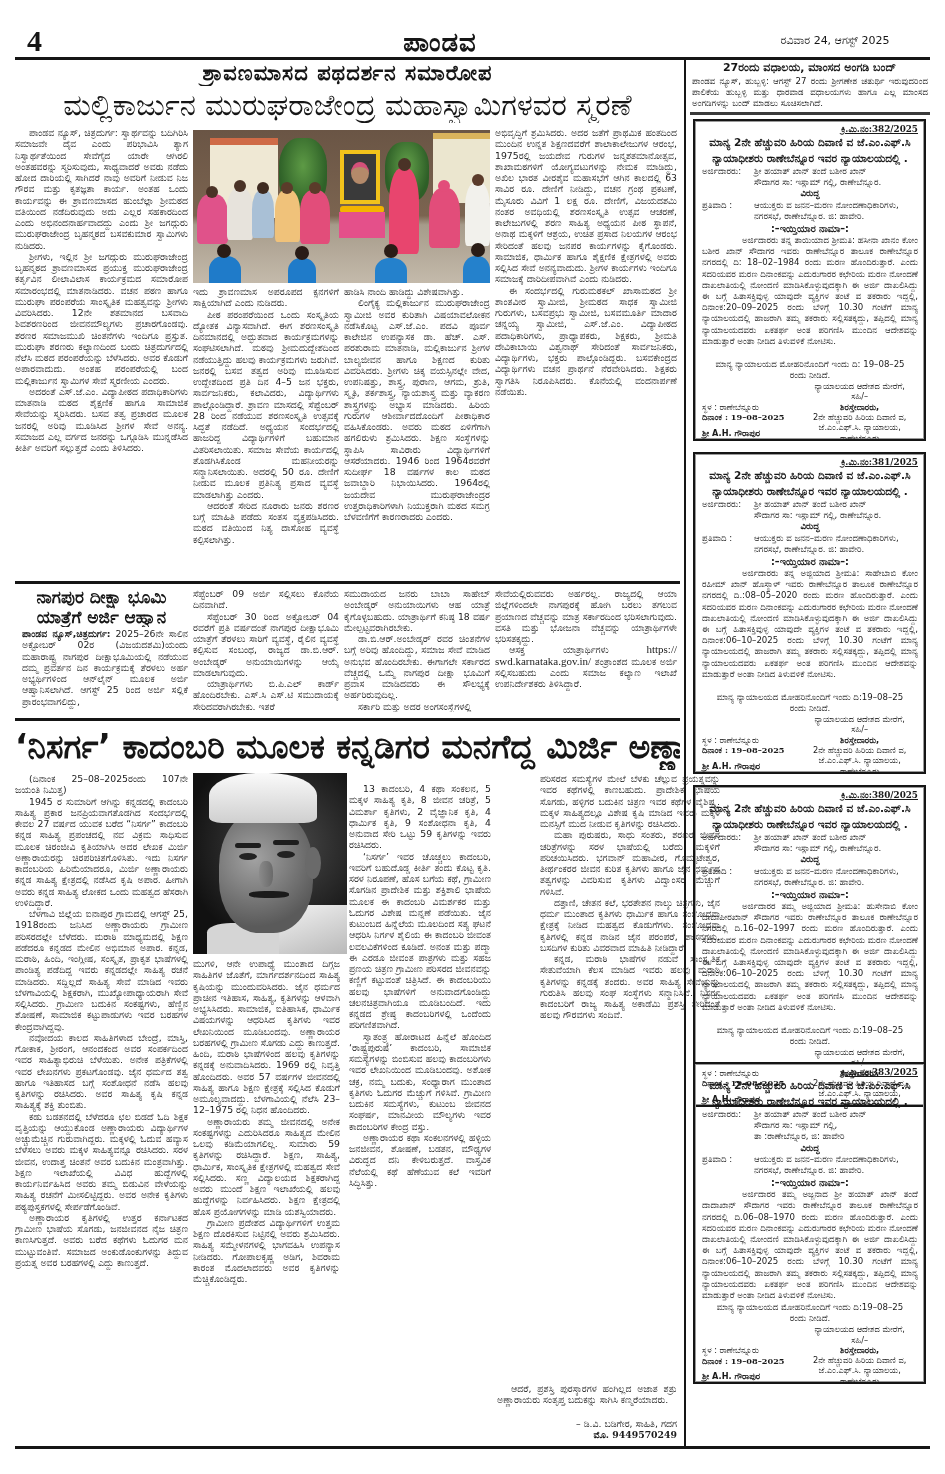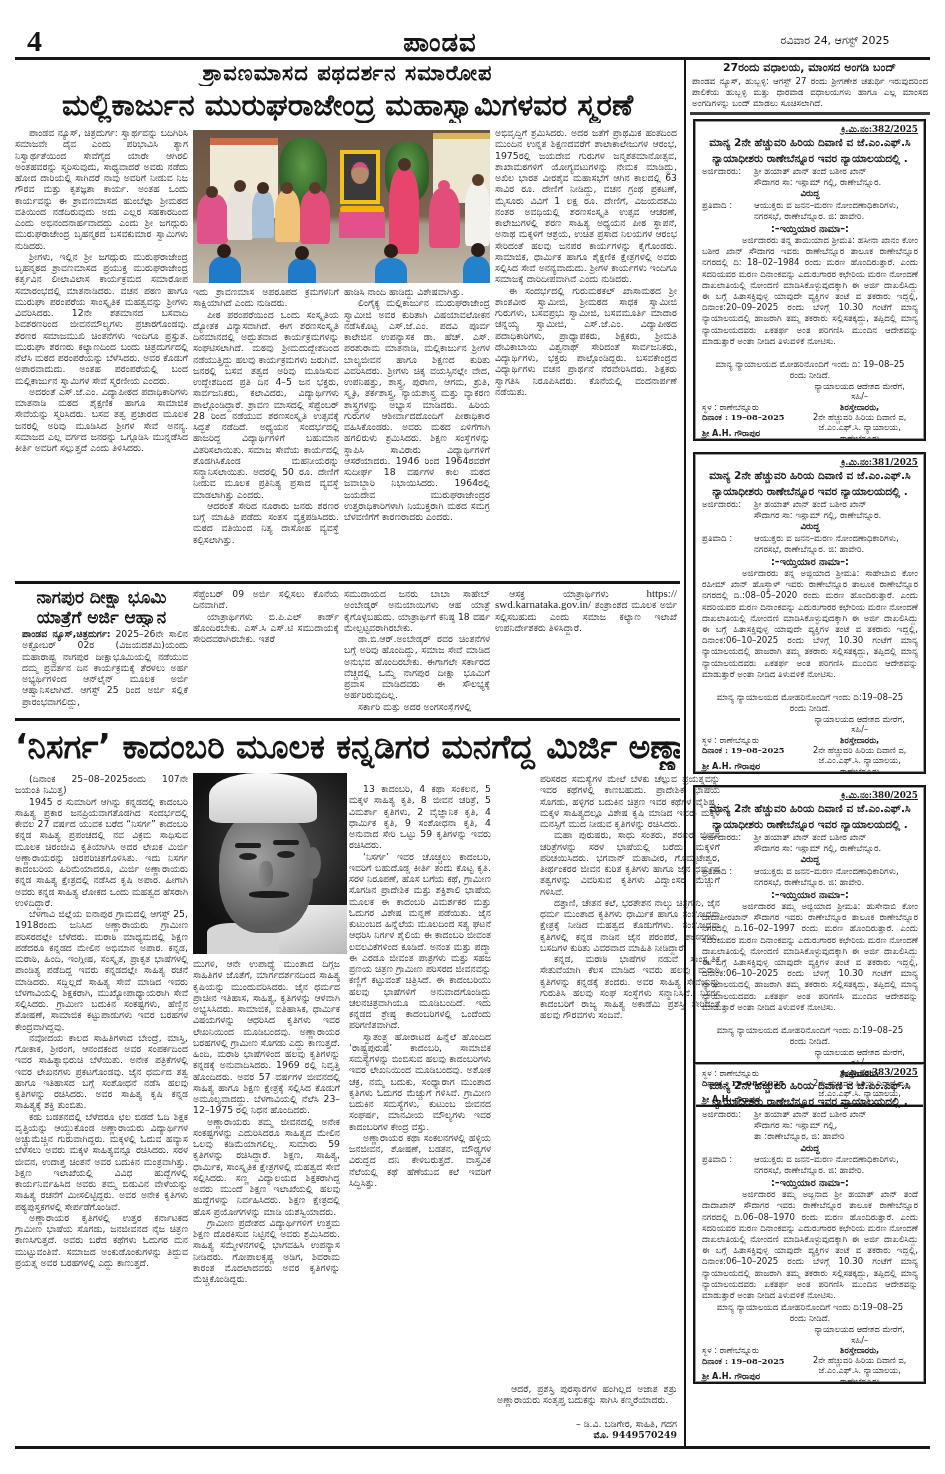--- a/index.html
+++ b/index.html
@@ -11,21 +11,21 @@
   }
   .rule { position: absolute; background: #151515; }
 
   
   .page-num { position: absolute; left: 27px; top: 24px; font-family: "Liberation Serif", serif; font-weight: bold; font-size: 30px; line-height: 34px; }
   .masthead { position: absolute; left: 330px; top: 26px; width: 220px; text-align: center; font-weight: bold; font-size: 26px; line-height: 32px; letter-spacing: 1px; }
   .dateline { position: absolute; left: 745px; top: 34px; width: 180px; text-align: center; font-size: 11px; line-height: 14px; }
 
   
   .kicker { position: absolute; left: 15px; top: 60px; width: 665px; text-align: center; font-size: 21px; line-height: 26px; font-weight: bold; letter-spacing: 1px; white-space: nowrap; overflow: hidden; }
-  .headline { position: absolute; left: 15px; top: 87px; width: 665px; text-align: center; font-size: 29px; line-height: 36px; font-weight: bold; white-space: nowrap; overflow: hidden; }
+  .headline { position: absolute; left: 15px; top: 87px; width: 665px; text-align: center; font-size: 29px; line-height: 36px; font-weight: normal; white-space: nowrap; overflow: hidden; }
   .headline-xl { position: absolute; left: 15px; top: 724px; width: 665px; text-align: center; font-size: 33px; line-height: 46px; font-weight: bold; white-space: nowrap; overflow: hidden; }
 
   
   .col { position: absolute; overflow: hidden; font-size: 9.3px; line-height: 11.25px; text-align: justify; color: #1c1c1c; }
   .col p { margin: 0; text-indent: 14px; }
   .col p.ni { text-indent: 0; }
   .col .byl { font-weight: bold; }
   .col .url { font-family: "Liberation Serif", serif; font-size: 11px; }
 
   .sub-head { position: absolute; left: 15px; top: 587px; width: 173px; text-align: center; font-weight: bold; font-size: 17px; line-height: 20px; white-space: nowrap; overflow: hidden; }
@@ -104,21 +104,21 @@
   <div class="ph" style="left:95px;top:128px;width:28px;height:28px;background:#1f7bc9;border-radius:45% 45% 0 0;"></div>
   <div class="ph" style="left:182px;top:128px;width:32px;height:28px;background:#2481cc;border-radius:45% 45% 0 0;"></div>
   <div class="ph" style="left:270px;top:126px;width:27px;height:30px;background:#2481cc;border-radius:45% 45% 0 0;"></div>
   <div class="ph" style="left:24px;top:114px;width:14px;height:14px;background:#2a1c16;border-radius:50%;"></div>
   <div class="ph" style="left:102px;top:116px;width:14px;height:14px;background:#2a1c16;border-radius:50%;"></div>
   <div class="ph" style="left:191px;top:114px;width:14px;height:14px;background:#2a1c16;border-radius:50%;"></div>
   <div class="ph" style="left:278px;top:113px;width:14px;height:14px;background:#2a1c16;border-radius:50%;"></div>
 </div>
 
 <div class="col" style="left:193px; top:286px; width:146px; height:293px;">
-  <p class="ni">ಇದು ಶ್ರಾವಣಮಾಸ ಅಪರೂಪದ ಕ್ರಮಗಳನಿಗೆ ಸಾಕ್ಷಿಯಾಗಿದೆ ಎಂದು ನುಡಿದರು.</p>
+  <p class="ni">ಇದು ಶ್ರಾವಣಮಾಸ ಅಪರೂಪದ ಕ್ಸನಗಳಿಗೆ ಸಾಕ್ಷಿಯಾಗಿದೆ ಎಂದು ನುಡಿದರು.</p>
   <p>ಪೀಠ ಪರಂಪರೆಯಿಂದ ಒಂದು ಸಂಸ್ಕೃತಿಯ ದ್ಯೋತಕ ವಿನ್ಯಾಸವಾಗಿದೆ. ಈಗ ಶರಣಸಂಸ್ಕೃತಿ ದಿನಮಾನದಲ್ಲಿ ಅದ್ಭುತವಾದ ಕಾರ್ಯಕ್ರಮಗಳನ್ನು ಸಂಘಟಿಸಲಾಗಿದೆ. ಮಠವು ಶ್ರೀಮದುದ್ದೇಶದಿಂದ ನಡೆಯುತ್ತಿದ್ದು ಹಲವು ಕಾರ್ಯಕ್ರಮಗಳು ಜರುಗಿವೆ. ಜನರಲ್ಲಿ ಬಸವ ತತ್ವದ ಅರಿವು ಮೂಡಿಸುವ ಉದ್ದೇಶದಿಂದ ಪ್ರತಿ ದಿನ 4–5 ಜನ ಭಕ್ತರು, ಸಾರ್ವಜನಿಕರು, ಕಲಾವಿದರು, ವಿದ್ಯಾರ್ಥಿಗಳು ಪಾಲ್ಗೊಂಡಿದ್ದಾರೆ. ಶ್ರಾವಣ ಮಾಸದಲ್ಲಿ ಸೆಪ್ಟೆಂಬರ್ 28 ರಿಂದ ನಡೆಯುವ ಶರಣಸಂಸ್ಕೃತಿ ಉತ್ಸವಕ್ಕೆ ಸಿದ್ಧತೆ ನಡೆದಿದೆ. ಅಧ್ಯಯನ ಸಂದರ್ಭದಲ್ಲಿ ಹಾಜರಿದ್ದ ವಿದ್ಯಾರ್ಥಿಗಳಿಗೆ ಬಹುಮಾನ ವಿತರಿಸಲಾಯಿತು. ಸಮಾಜ ಸೇವೆಯ ಕಾರ್ಯದಲ್ಲಿ ತೊಡಗಿಸಿಕೊಂಡ ಮಹನೀಯರನ್ನು ಸನ್ಮಾನಿಸಲಾಯಿತು. ಅದರಲ್ಲಿ 50 ರೂ. ದೇಣಿಗೆ ನೀಡುವ ಮೂಲಕ ಪ್ರತಿನಿತ್ಯ ಪ್ರಸಾದ ವ್ಯವಸ್ಥೆ ಮಾಡಲಾಗಿತ್ತು ಎಂದರು.</p>
   <p>ಆದರಂತೆ ಸೇರಿದ ನೂರಾರು ಜನರು ಶರಣರ ಬಗ್ಗೆ ಮಾಹಿತಿ ಪಡೆದು ಸಂತಸ ವ್ಯಕ್ತಪಡಿಸಿದರು. ಮಠದ ವತಿಯಿಂದ ನಿತ್ಯ ದಾಸೋಹ ವ್ಯವಸ್ಥೆ ಕಲ್ಪಿಸಲಾಗಿತ್ತು.</p>
 </div>
 
 <div class="col" style="left:344px; top:286px; width:146px; height:293px;">
   <p class="ni">ಹಾಡಿಸಿ ನಾಂದಿ ಹಾಡಿದ್ದು ವಿಶೇಷವಾಗಿತ್ತು.</p>
   <p>ಲಿಂಗೈಕ್ಯ ಮಲ್ಲಿಕಾರ್ಜುನ ಮುರುಘರಾಜೇಂದ್ರ ಸ್ವಾಮೀಜಿ ಅವರ ಕುರಿತಾಗಿ ವಿಷಯಾವಲೋಕನ ನಡೆಸಿಕೊಟ್ಟ ಎಸ್.ಜೆ.ಎಂ. ಪದವಿ ಪೂರ್ವ ಕಾಲೇಜಿನ ಉಪನ್ಯಾಸಕ ಡಾ. ಹೆಚ್. ಎಸ್. ಪರಶುರಾಮ ಮಾತನಾಡಿ, ಮಲ್ಲಿಕಾರ್ಜುನ ಶ್ರೀಗಳ ಬಾಲ್ಯಜೀವನ ಹಾಗೂ ಶಿಕ್ಷಣದ ಕುರಿತು ವಿವರಿಸಿದರು. ಶ್ರೀಗಳು ಚಿಕ್ಕ ವಯಸ್ಸಿನಲ್ಲೇ ವೇದ, ಉಪನಿಷತ್ತು, ಶಾಸ್ತ್ರ, ಪುರಾಣ, ಆಗಮ, ಶ್ರುತಿ, ಸ್ಮೃತಿ, ತರ್ಕಶಾಸ್ತ್ರ, ನ್ಯಾಯಶಾಸ್ತ್ರ ಮತ್ತು ವ್ಯಾಕರಣ ಶಾಸ್ತ್ರಗಳನ್ನು ಅಭ್ಯಾಸ ಮಾಡಿದರು. ಹಿರಿಯ ಗುರುಗಳ ಆಶೀರ್ವಾದದೊಂದಿಗೆ ಪೀಠಾಧಿಕಾರ ವಹಿಸಿಕೊಂಡರು. ಅವರು ಮಠದ ಏಳಿಗೆಗಾಗಿ ಹಗಲಿರುಳು ಶ್ರಮಿಸಿದರು. ಶಿಕ್ಷಣ ಸಂಸ್ಥೆಗಳನ್ನು ಸ್ಥಾಪಿಸಿ ಸಾವಿರಾರು ವಿದ್ಯಾರ್ಥಿಗಳಿಗೆ ಆಸರೆಯಾದರು. 1946 ರಿಂದ 1964ರವರೆಗೆ ಸುದೀರ್ಘ 18 ವರ್ಷಗಳ ಕಾಲ ಮಠದ ಜವಾಬ್ದಾರಿ ನಿಭಾಯಿಸಿದರು. 1964ರಲ್ಲಿ ಜಯದೇವ ಮುರುಘರಾಜೇಂದ್ರರ ಉತ್ತರಾಧಿಕಾರಿಗಳಾಗಿ ನಿಯುಕ್ತರಾಗಿ ಮಠದ ಸಮಗ್ರ ಬೆಳವಣಿಗೆಗೆ ಕಾರಣರಾದರು ಎಂದರು.</p>
 </div>
 
 <div class="col" style="left:495px; top:127px; width:182px; height:452px;">
@@ -132,30 +132,32 @@
   <div>ನಾಗಪುರ ದೀಕ್ಷಾ ಭೂಮಿ</div>
   <div>ಯಾತ್ರೆಗೆ ಅರ್ಜಿ ಆಹ್ವಾನ</div>
 </div>
 
 <div class="col" style="left:22px; top:628px; width:166px; height:84px;">
   <p class="ni"><span class="byl">ಪಾಂಡವ ನ್ಯೂಸ್,ಚಿತ್ರದುರ್ಗ:</span> <span>2025–26ನೇ ಸಾಲಿನ ಅಕ್ಟೋಬರ್ 02ರ (ವಿಜಯದಶಮಿ)ಯಂದು ಮಹಾರಾಷ್ಟ್ರ ನಾಗಪುರ ದೀಕ್ಷಾಭೂಮಿಯಲ್ಲಿ ನಡೆಯುವ ದಮ್ಮ ಪ್ರವರ್ತನ ದಿನ ಕಾರ್ಯಕ್ರಮಕ್ಕೆ ತೆರಳಲು ಅರ್ಹ ಅಭ್ಯರ್ಥಿಗಳಿಂದ ಆನ್‌ಲೈನ್ ಮೂಲಕ ಅರ್ಜಿ ಆಹ್ವಾನಿಸಲಾಗಿದೆ. ಆಗಸ್ಟ್ 25 ರಿಂದ ಅರ್ಜಿ ಸಲ್ಲಿಕೆ ಪ್ರಾರಂಭವಾಗಲಿದ್ದು,</span></p>
 </div>
 
 <div class="col" style="left:193px; top:588px; width:146px; height:124px;">
   <p class="ni">ಸೆಪ್ಟೆಂಬರ್ 09 ಅರ್ಜಿ ಸಲ್ಲಿಸಲು ಕೊನೆಯ ದಿನವಾಗಿದೆ.</p>
+  <p>ಸೆಪ್ಟೆಂಬರ್ 30 ರಿಂದ ಅಕ್ಟೋಬರ್ 04 ರವರೆಗೆ ಪ್ರತಿ ವರ್ಷದಂತೆ ನಾಗಪುರ ದೀಕ್ಷಾಭೂಮಿ ಯಾತ್ರೆಗೆ ತೆರಳಲು ಸಾರಿಗೆ ವ್ಯವಸ್ಥೆ, ರೈಲಿನ ವ್ಯವಸ್ಥೆ ಕಲ್ಪಿಸುವ ಸಂಬಂಧ, ರಾಜ್ಯದ ಡಾ.ಬಿ.ಆರ್. ಅಂಬೇಡ್ಕರ್ ಅನುಯಾಯಿಗಳನ್ನು ಆಯ್ಕೆ ಮಾಡಲಾಗುವುದು.</p>
   <p>ಯಾತ್ರಾರ್ಥಿಗಳು ಬಿ.ಪಿ.ಎಲ್ ಕಾರ್ಡ್ ಹೊಂದಿರಬೇಕು. ಎಸ್.ಸಿ ಎಸ್.ಟಿ ಸಮುದಾಯಕ್ಕೆ ಸೇರಿದವರಾಗಿರಬೇಕು. ಇತರೆ</p>
 </div>
 
 <div class="col" style="left:344px; top:588px; width:146px; height:124px;">
   <p class="ni">ಸಮುದಾಯದ ಜನರು ಬಾಬಾ ಸಾಹೇಬ್ ಅಂಬೇಡ್ಕರ್ ಅನುಯಾಯಿಗಳು ಆಹ ಯಾತ್ರೆ ಕೈಗೊಳ್ಳಬಹುದು. ಯಾತ್ರಾರ್ಥಿಗೆ ಕನಿಷ್ಠ 18 ವರ್ಷ ಮೇಲ್ಪಟ್ಟವರಾಗಿರಬೇಕು.</p>
   <p>ಡಾ.ಬಿ.ಆರ್.ಅಂಬೇಡ್ಕರ್ ರವರ ಚಿಂತನೆಗಳ ಬಗ್ಗೆ ಅರಿವು ಹೊಂದಿದ್ದು, ಸಮಾಜ ಸೇವೆ ಮಾಡಿದ ಅನುಭವ ಹೊಂದಿರಬೇಕು. ಈಗಾಗಲೇ ಸರ್ಕಾರದ ವೆಚ್ಚದಲ್ಲಿ ಒಮ್ಮೆ ನಾಗಪುರ ದೀಕ್ಷಾ ಭೂಮಿಗೆ ಪ್ರವಾಸ ಮಾಡಿದವರು ಈ ಸೌಲಭ್ಯಕ್ಕೆ ಅರ್ಹರಿರುವುದಿಲ್ಲ.</p>
   <p>ಸರ್ಕಾರಿ ಮತ್ತು ಅದರ ಅಂಗಸಂಸ್ಥೆಗಳಲ್ಲಿ</p>
 </div>
 
 <div class="col" style="left:495px; top:588px; width:182px; height:124px;">
+  <p class="ni">ಸೇವೆಯಲ್ಲಿರುವವರು ಅರ್ಹರಲ್ಲ. ರಾಜ್ಯದಲ್ಲಿ ಆಯಾ ಜಿಲ್ಲೆಗಳಿಂದಲೇ ನಾಗಪುರಕ್ಕೆ ಹೋಗಿ ಬರಲು ತಗಲುವ ಪ್ರಯಾಣದ ವೆಚ್ಚವನ್ನು ಮಾತ್ರ ಸರ್ಕಾರದಿಂದ ಭರಿಸಲಾಗುವುದು. ವಸತಿ ಮತ್ತು ಭೋಜನಾ ವೆಚ್ಚವನ್ನು ಯಾತ್ರಾರ್ಥಿಗಳೇ ಭರಿಸತಕ್ಕದ್ದು.</p>
   <p><span>ಆಸಕ್ತ ಯಾತ್ರಾರ್ಥಿಗಳು </span><span class="url">https:// swd.karnataka.gov.in/</span><span> ತಂತ್ರಾಂಶದ ಮೂಲಕ ಅರ್ಜಿ ಸಲ್ಲಿಸಬಹುದು ಎಂದು ಸಮಾಜ ಕಲ್ಯಾಣ ಇಲಾಖೆ ಉಪನಿರ್ದೇಶಕರು ತಿಳಿಸಿದ್ದಾರೆ.</span></p>
 </div>
 
 <div class="rule" style="left:15px; top:718px; width:665px; height:3px;"></div>
 
 <div class="headline-xl">‘ನಿಸರ್ಗ’ ಕಾದಂಬರಿ ಮೂಲಕ ಕನ್ನಡಿಗರ ಮನಗೆದ್ದ ಮಿರ್ಜಿ ಅಣ್ಣಾರಾಯ</div>
 
 <div class="col" style="left:15px; top:773px; width:173px; height:670px;">
   <p>(ದಿನಾಂಕ 25–08–2025ರಂದು 107ನೇ ಜಯಂತಿ ನಿಮಿತ್ತ)</p>
   <p>1945 ರ ಸುಮಾರಿಗೆ ಆಗಿನ್ನು ಕನ್ನಡದಲ್ಲಿ ಕಾದಂಬರಿ ಸಾಹಿತ್ಯ ಪ್ರಕಾರ ಜನಪ್ರಿಯವಾಗತೊಡಗಿದ ಸಂದರ್ಭದಲ್ಲಿ ಕೇವಲ 27 ವರ್ಷದ ಯುವಕ ಬರೆದ “ನಿಸರ್ಗ” ಕಾದಂಬರಿ ಕನ್ನಡ ಸಾಹಿತ್ಯ ಪ್ರಪಂಚದಲ್ಲಿ ನವ ವಿಕ್ರಮ ಸಾಧಿಸುವ ಮೂಲಕ ಚಿರಂಜೀವಿ ಕೃತಿಯಾಗಿಸಿ ಅದರ ಲೇಖಕ ಮಿರ್ಜಿ ಅಣ್ಣಾರಾಯರನ್ನು ಚಿರಪರಿಚಿತಗೊಳಿಸಿತು. ಇದು ನಿಸರ್ಗ ಕಾದಂಬರಿಯ ಹಿರಿಮೆಯಾದರೂ, ಮಿರ್ಜಿ ಅಣ್ಣಾರಾಯರು ಕನ್ನಡ ಸಾಹಿತ್ಯ ಕ್ಷೇತ್ರದಲ್ಲಿ ನಡೆಸಿದ ಕೃಷಿ ಅಪಾರ. ಹೀಗಾಗಿ ಅವರು ಕನ್ನಡ ಸಾಹಿತ್ಯ ಲೋಕದ ಒಂದು ಮಹತ್ವದ ಹೆಸರಾಗಿ ಉಳಿದಿದ್ದಾರೆ.</p>

